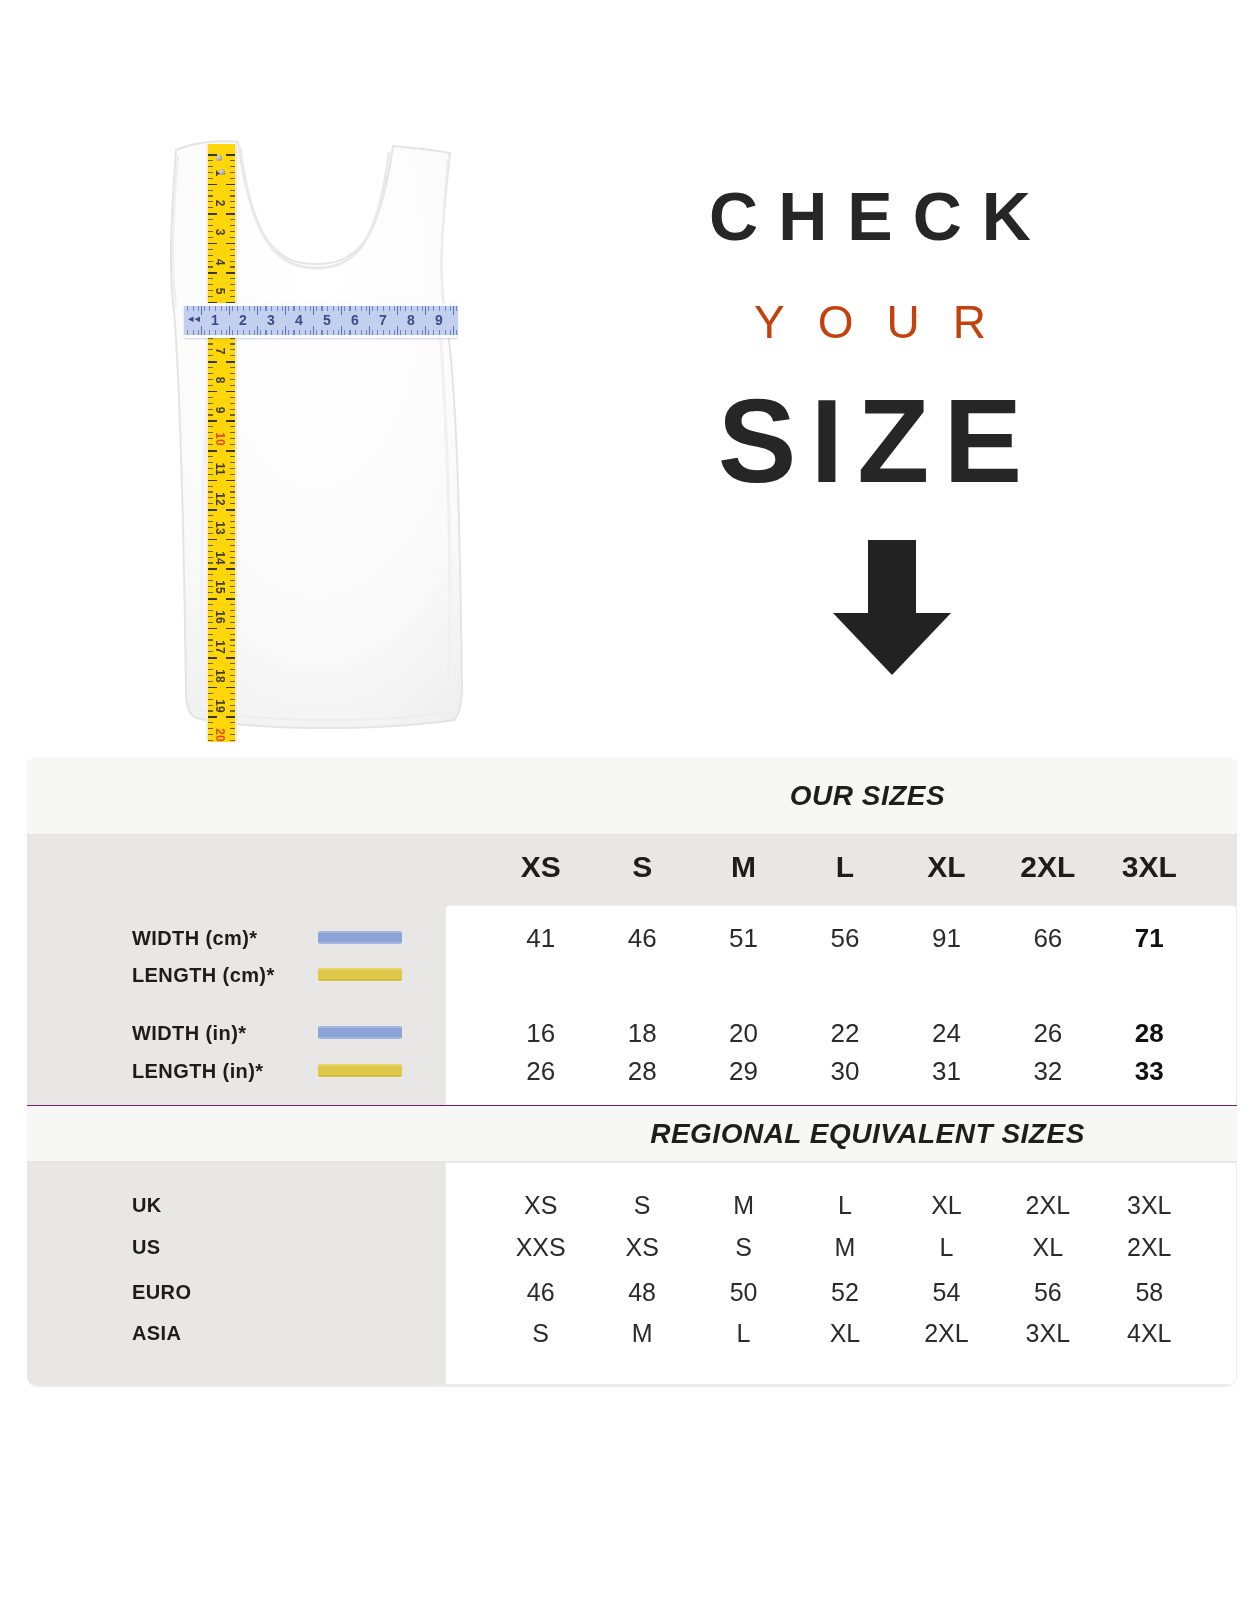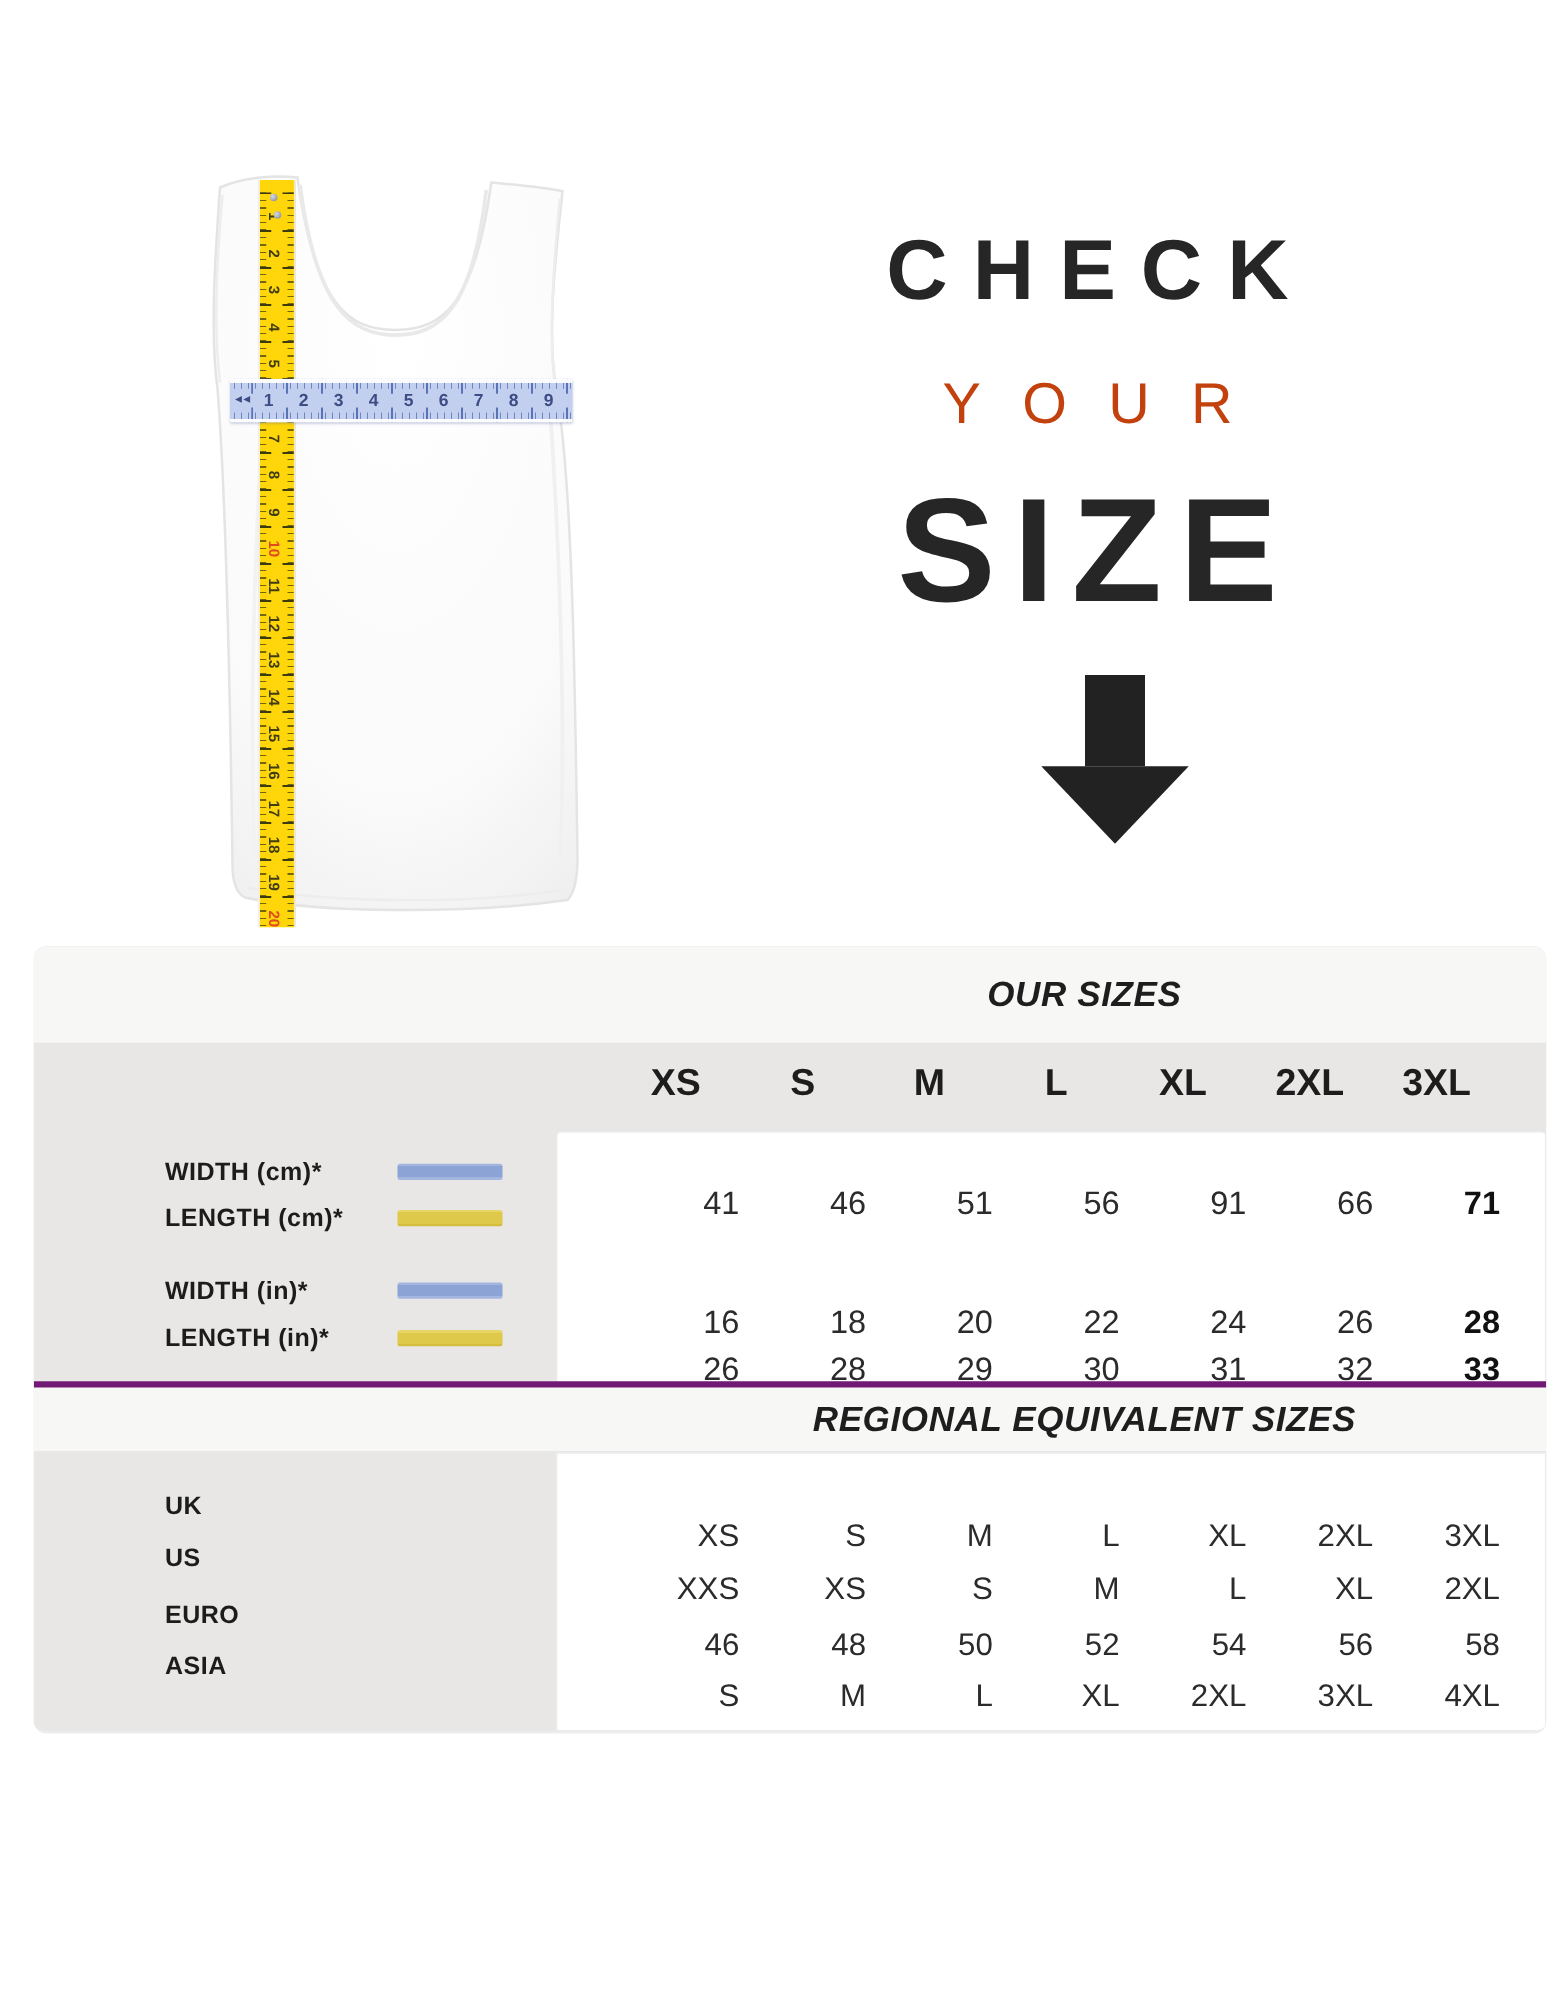--- a/index.html
+++ b/index.html
@@ -54,42 +54,42 @@
     letter-spacing:14px;padding-left:14px;box-sizing:border-box;line-height:1;}
   .down-arrow{position:absolute;left:833px;top:540px;width:118px;height:135px;}
   .down-arrow .stem{margin-left:35px;width:48px;height:73px;background:#222;}
   .down-arrow .head{width:0;height:0;border-left:59px solid transparent;
     border-right:59px solid transparent;border-top:62px solid #222;}
 
   
   .size-table{position:absolute;left:27px;top:757px;width:1210px;height:628px;
     background:#e8e7e5;border-radius:10px;overflow:hidden;border-bottom:2px solid #ededed;}
   .band{position:absolute;left:0;right:0;background:#f7f7f6;
-    border-top:5px solid #701a75;border-bottom:1px solid #e3e3e3;box-sizing:border-box;}
+    border-top:1px solid #701a75;border-bottom:1px solid #e3e3e3;box-sizing:border-box;}
   .band1{top:0;height:78px;border-top:none;border-radius:10px 10px 0 0;}
   .band2{top:348px;height:57px;}
   .band-title{position:absolute;left:418px;right:0;top:0;bottom:0;padding-left:53px;
     text-align:center;font-weight:700;font-size:28px;letter-spacing:.5px;color:#1e1e1e;
     display:flex;align-items:center;justify-content:center;font-style:italic;}
   .white-panel{position:absolute;left:418px;right:0;background:#ffffff;
     border:1px solid #ececec;box-sizing:border-box;}
   .panel1{top:148px;height:203px;border-radius:4px 4px 0 0;}
   .panel2{top:405px;height:223px;}
   .header-row{position:absolute;top:88px;height:44px;left:418px;right:0;
     padding:0 37px 0 45px;display:grid;grid-template-columns:repeat(7,1fr);}
   .hcell{text-align:center;line-height:44px;font-size:30px;font-weight:700;color:#1d1d1d;}
   .mrow,.rrow{position:absolute;left:0;right:0;height:44px;z-index:5;}
   .mlabel,.rlabel{position:absolute;left:105px;top:0;height:44px;line-height:44px;
     font-size:20px;font-weight:700;letter-spacing:.4px;color:#1c1c1c;}
   .swatch{position:absolute;left:291px;top:15px;width:84px;height:13px;border-radius:2px;}
   .swatch.blue{background:linear-gradient(180deg,#a4b6e0 0 2px,#8ca3d6 2px 11px,#a4b6e0 11px);}
   .swatch.yellow{background:linear-gradient(180deg,#e6d467 0 2px,#dfc94b 2px 11px,#d4bc3e 11px);}
   .vals{position:absolute;left:418px;right:0;top:0;height:44px;
     padding:0 37px 0 45px;display:grid;grid-template-columns:repeat(7,1fr);}
-  .vcell{text-align:right;line-height:44px;font-size:26px;color:#2b2b2b;margin-top:24px;}
+  .vcell{text-align:center;line-height:44px;font-size:26px;color:#2b2b2b;}
   .mrow .vcell.last{font-weight:700;color:#111;}
   .rrow .vcell{font-size:25px;}
 </style>
 </head>
 <body>
 
 <div class="page">
 
   <div class="illustration">
     <svg class="tank-svg" width="336" height="620" viewBox="0 0 336 620">

